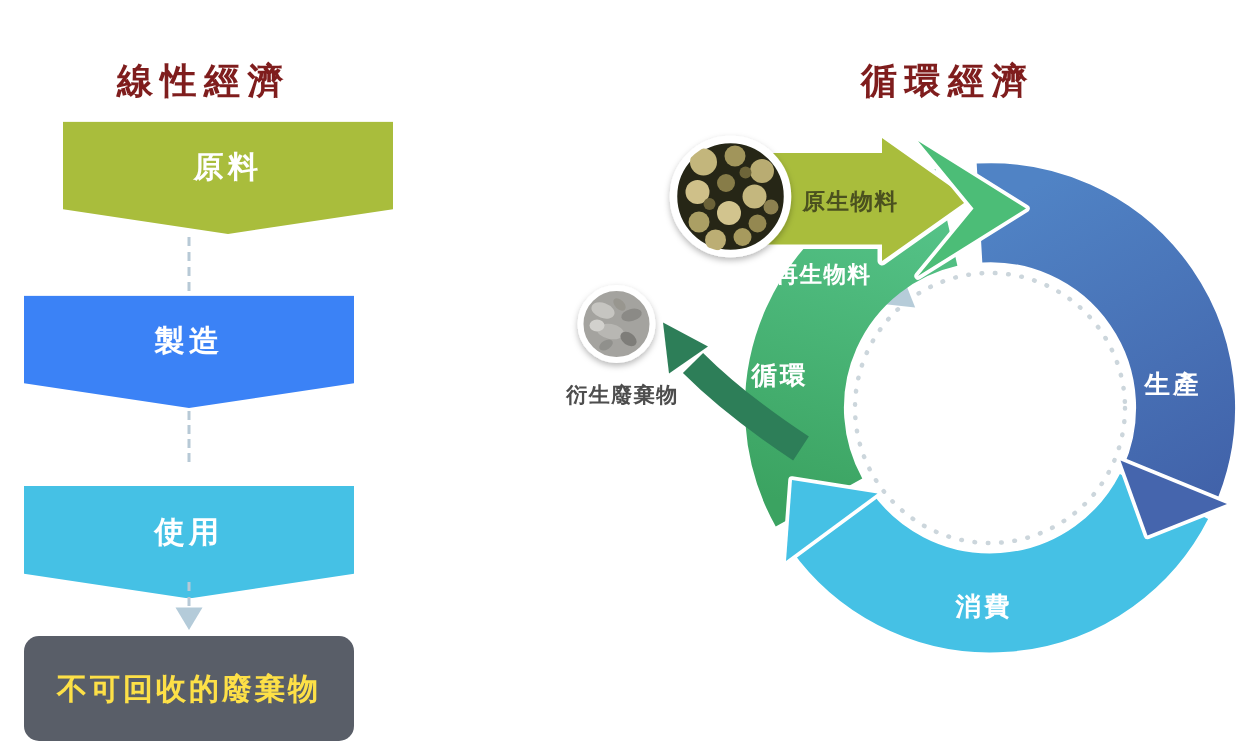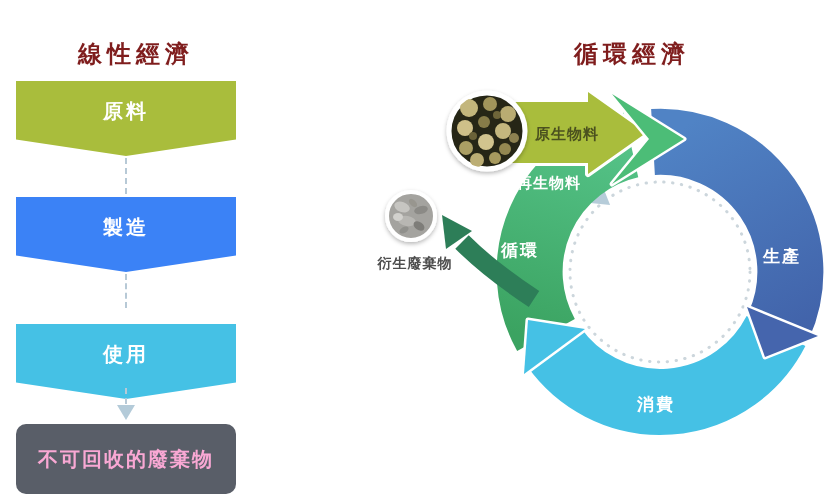--- a/index.html
+++ b/index.html
@@ -7,26 +7,26 @@
        font-family:"Liberation Sans","DejaVu Sans",sans-serif;}
   .title{position:absolute;font-size:24px;font-weight:bold;color:#7f1d1d;
          letter-spacing:5px;text-align:center;}
   #linear-title{left:16px;top:38px;width:240px;}
   #circular-title{left:520px;top:38px;width:224px;}
   .chev{position:absolute;left:16px;width:220px;height:75px;
         display:flex;align-items:center;justify-content:center;
         clip-path:polygon(0 0,100% 0,100% 78%,50% 100%,0 78%);}
   .chev span{color:#fff;font-size:20px;font-weight:bold;letter-spacing:3px;
              padding-bottom:14px;}
-  #chev-1{top:81px;}
+  #chev-1{top:81px;margin-left:26px;}
   #chev-2{top:197px;}
   #chev-3{top:311px;}
   .waste-box{position:absolute;left:16px;top:424px;width:220px;height:70px;
              border-radius:10px;display:flex;align-items:center;justify-content:center;}
-  .waste-box span{color:#f9a8d4;font-size:20px;font-weight:bold;letter-spacing:2px;text-align:center;}
+  .waste-box span{color:#fde047;font-size:20px;font-weight:bold;letter-spacing:2px;text-align:center;}
   .dash{position:absolute;left:125px;width:0;border-left:2px dashed #b7c9d6;}
   #dash-1{top:158px;height:36px;}
   #dash-2{top:274px;height:34px;}
   #dash-3{top:388px;height:16px;}
   .down-arrow{position:absolute;left:117px;top:405px;width:0;height:0;
               border-left:9px solid transparent;border-right:9px solid transparent;
               border-top:15px solid #b4cbd9;}
   #cycle-svg{position:absolute;left:0;top:0;}
   .seg-label{fill:#ffffff;font-size:17px;font-weight:bold;letter-spacing:2px;}
   .flow-label{font-size:15px;font-weight:bold;letter-spacing:1px;}

